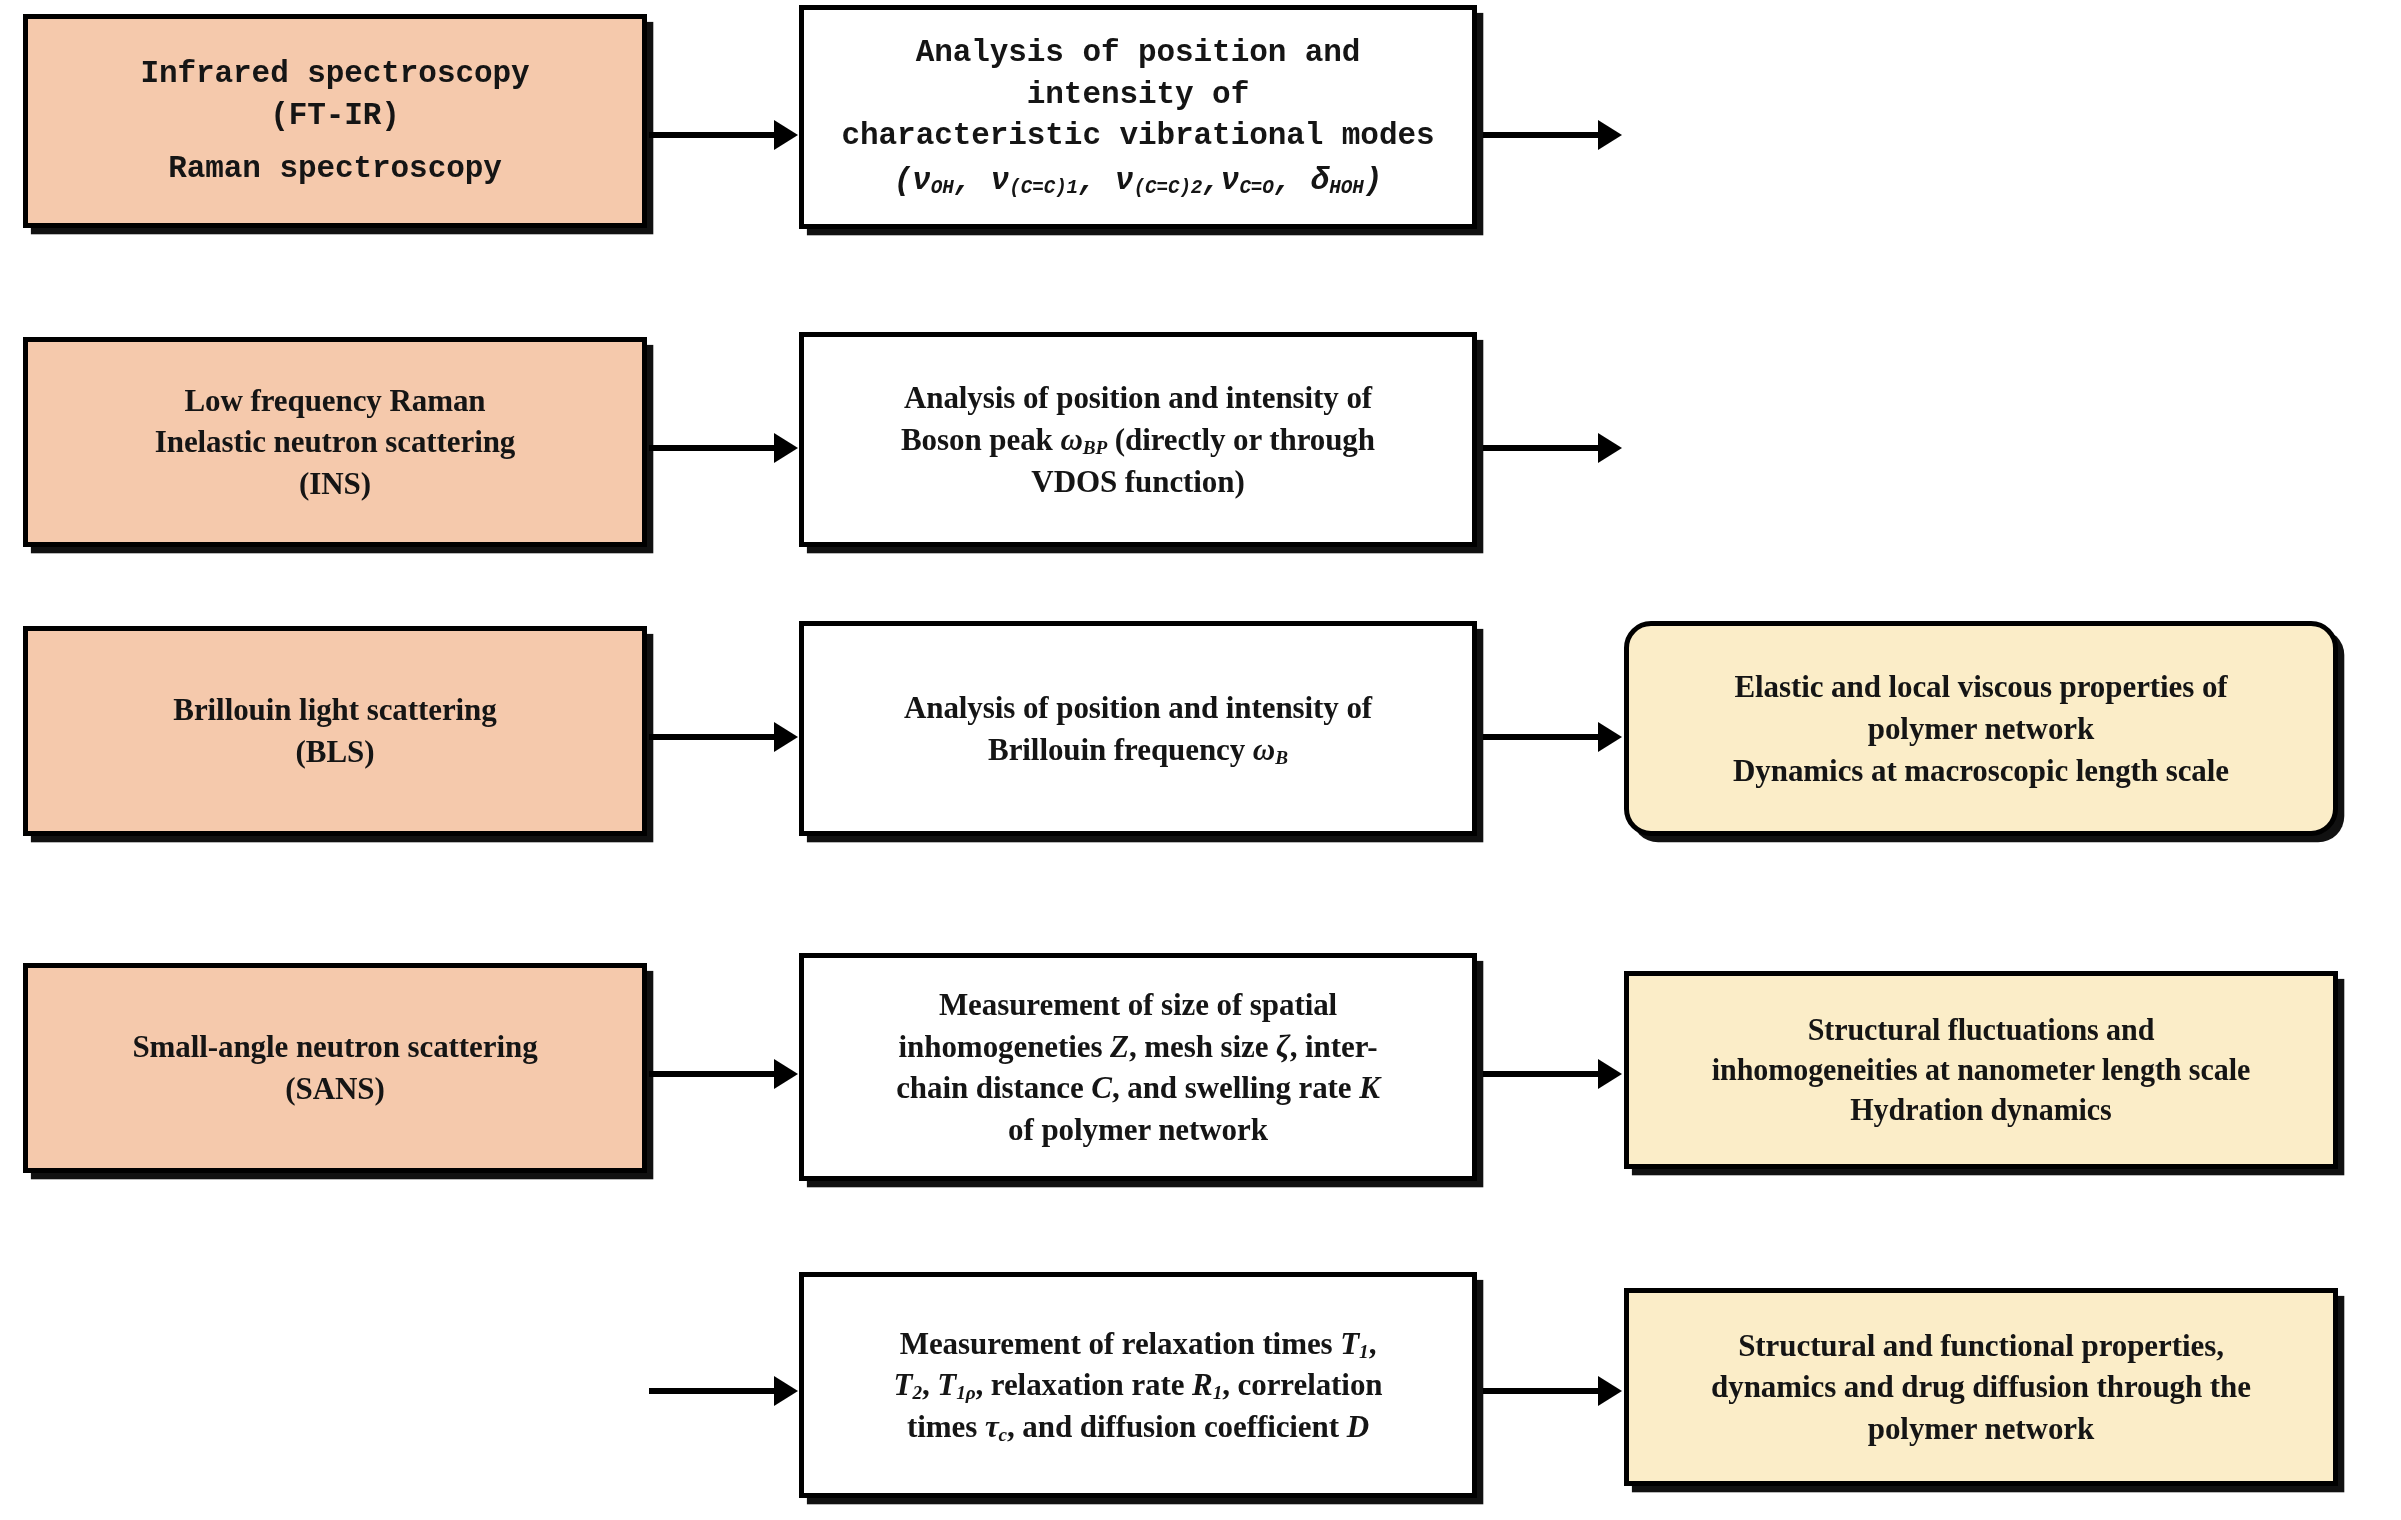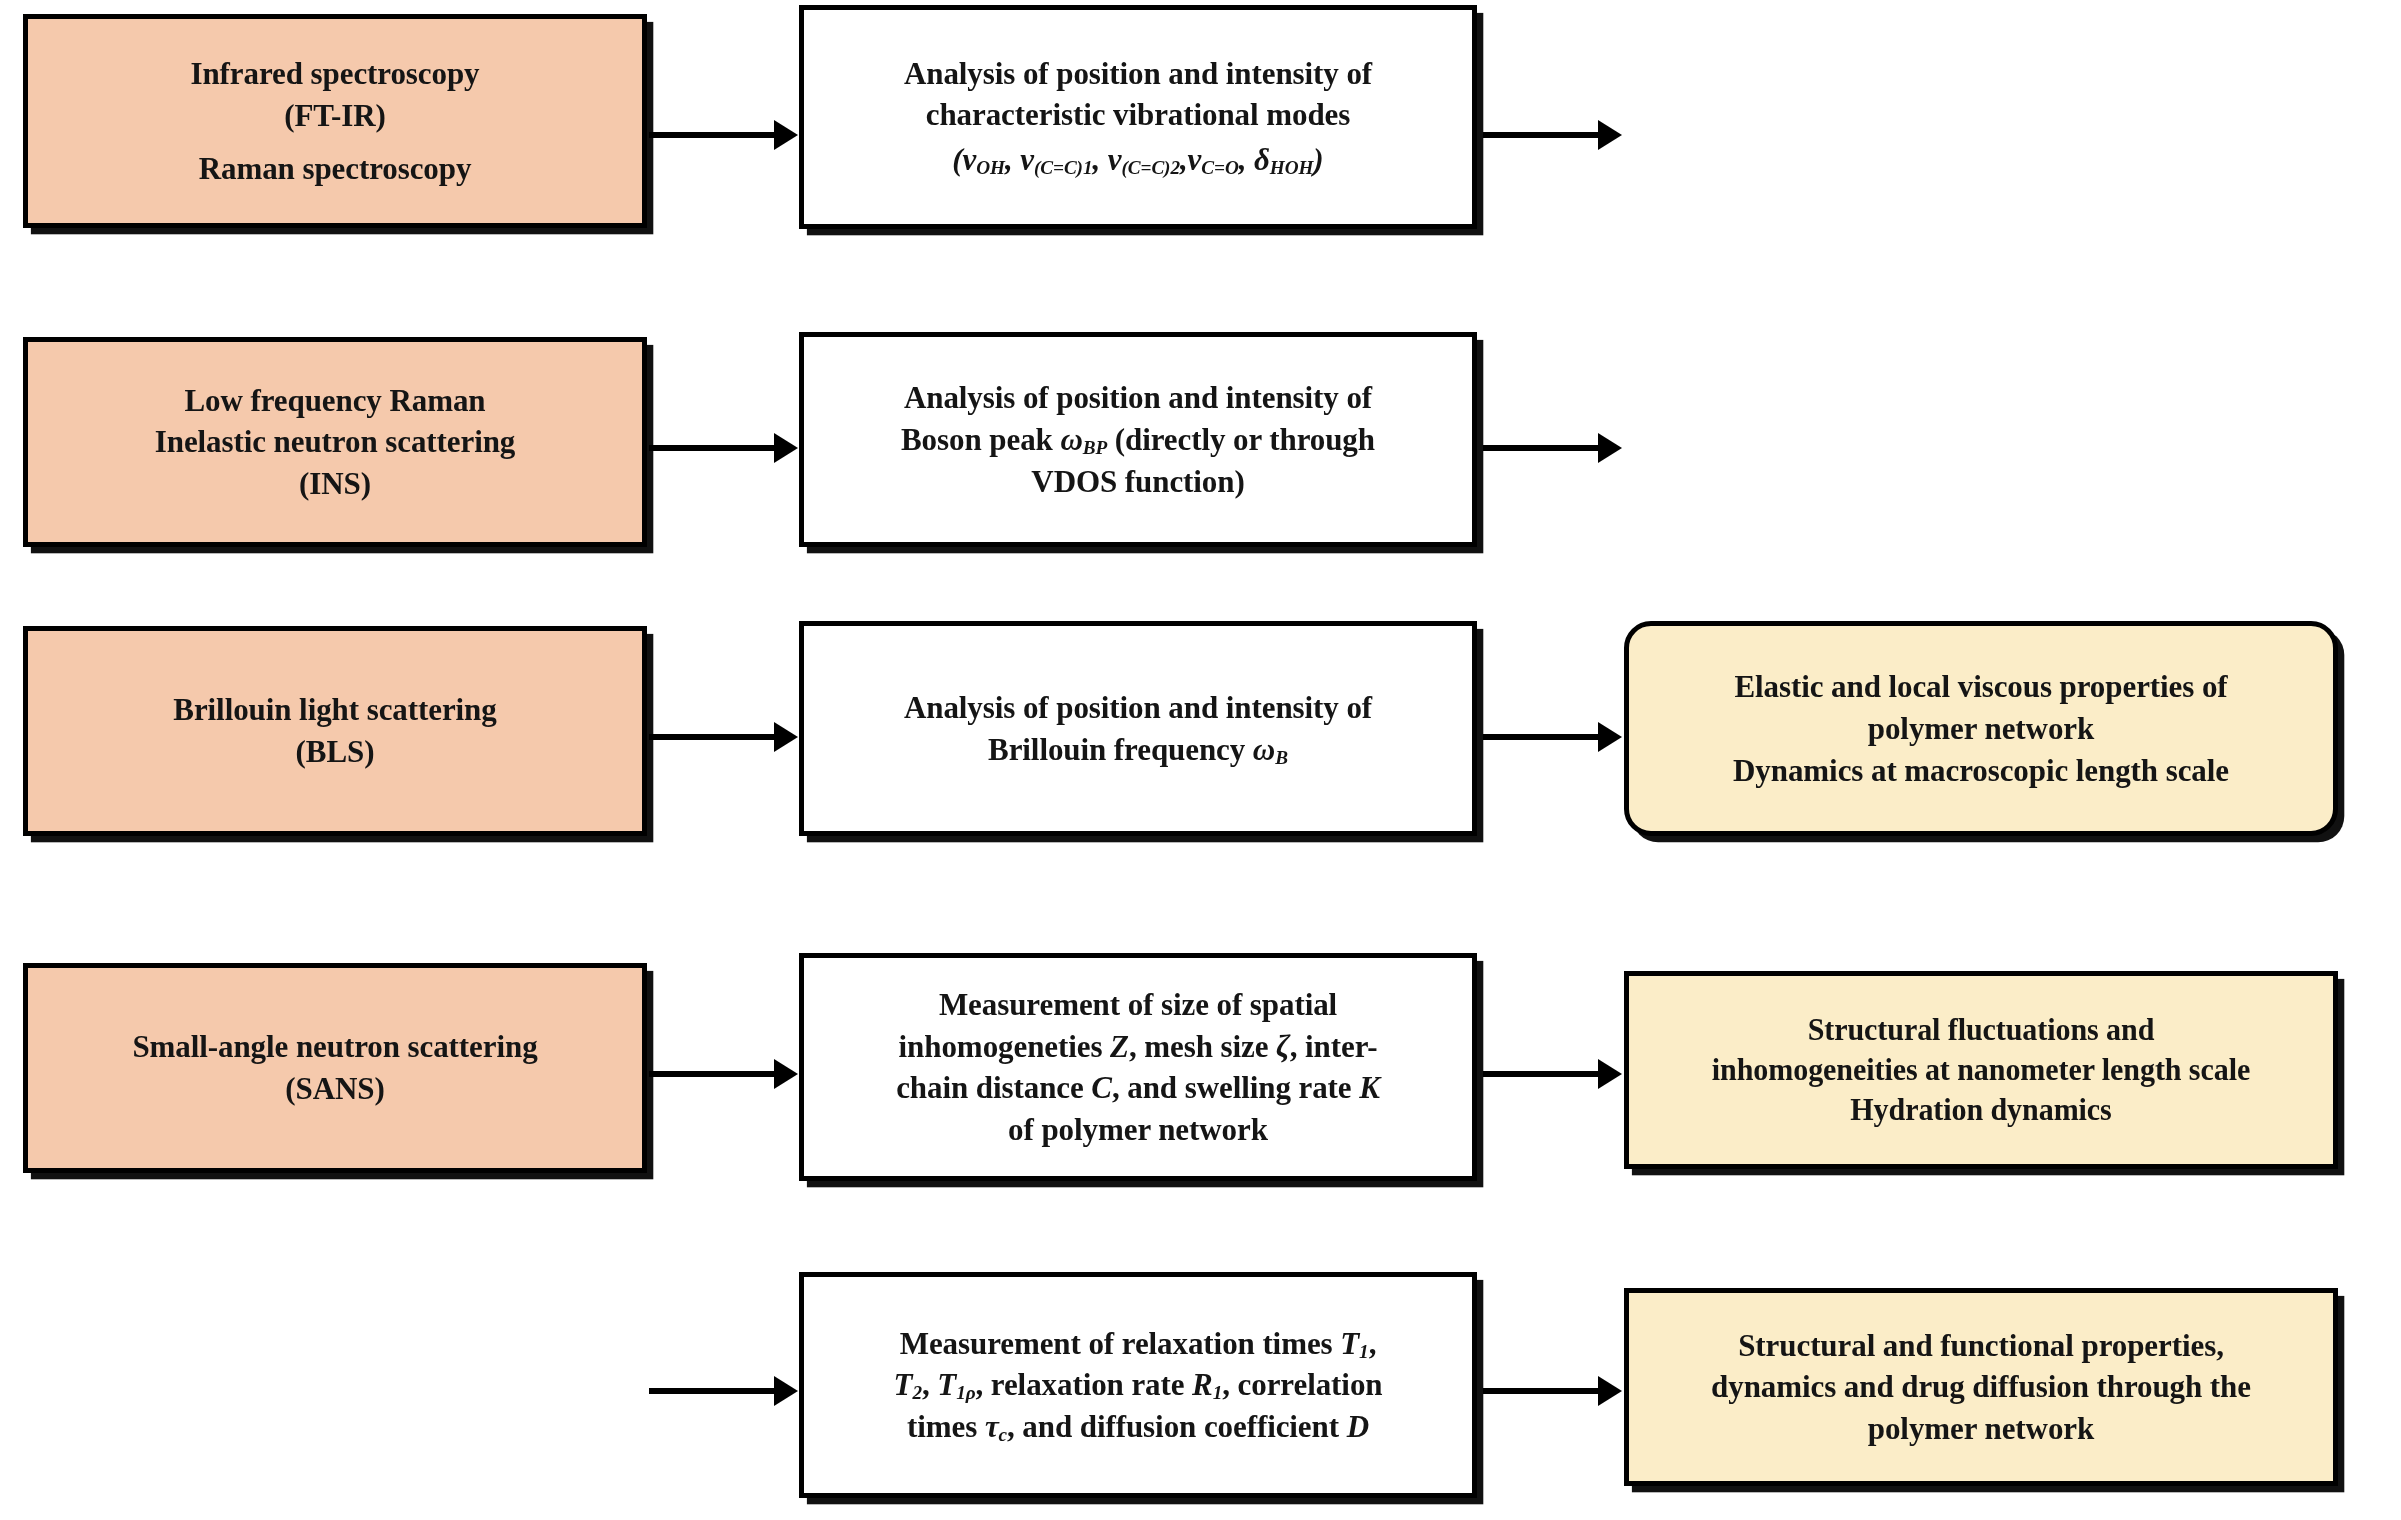--- a/index.html
+++ b/index.html
@@ -101,21 +101,21 @@
     vertical-align: -0.22em;
     line-height: 0;
   }
   .nowrap { white-space: nowrap; }
 </style>
 </head>
 <body>
 
 <div id="flow">
 
-  <div class="row" style="top:14.3px;height:227px;">
+  <div class="row" style="top:14.3px;height:227px;font-family:Liberation Mono, monospace;">
     <div class="box col-method" style="top:0;height:214px;">
       <div class="inner">
         <div>Infrared spectroscopy</div>
         <div>(FT-IR)</div>
         <div style="height:11px"></div>
         <div>Raman spectroscopy</div>
       </div>
     </div>
 
     <div class="arrow arrow-1" style="top:121px;">

